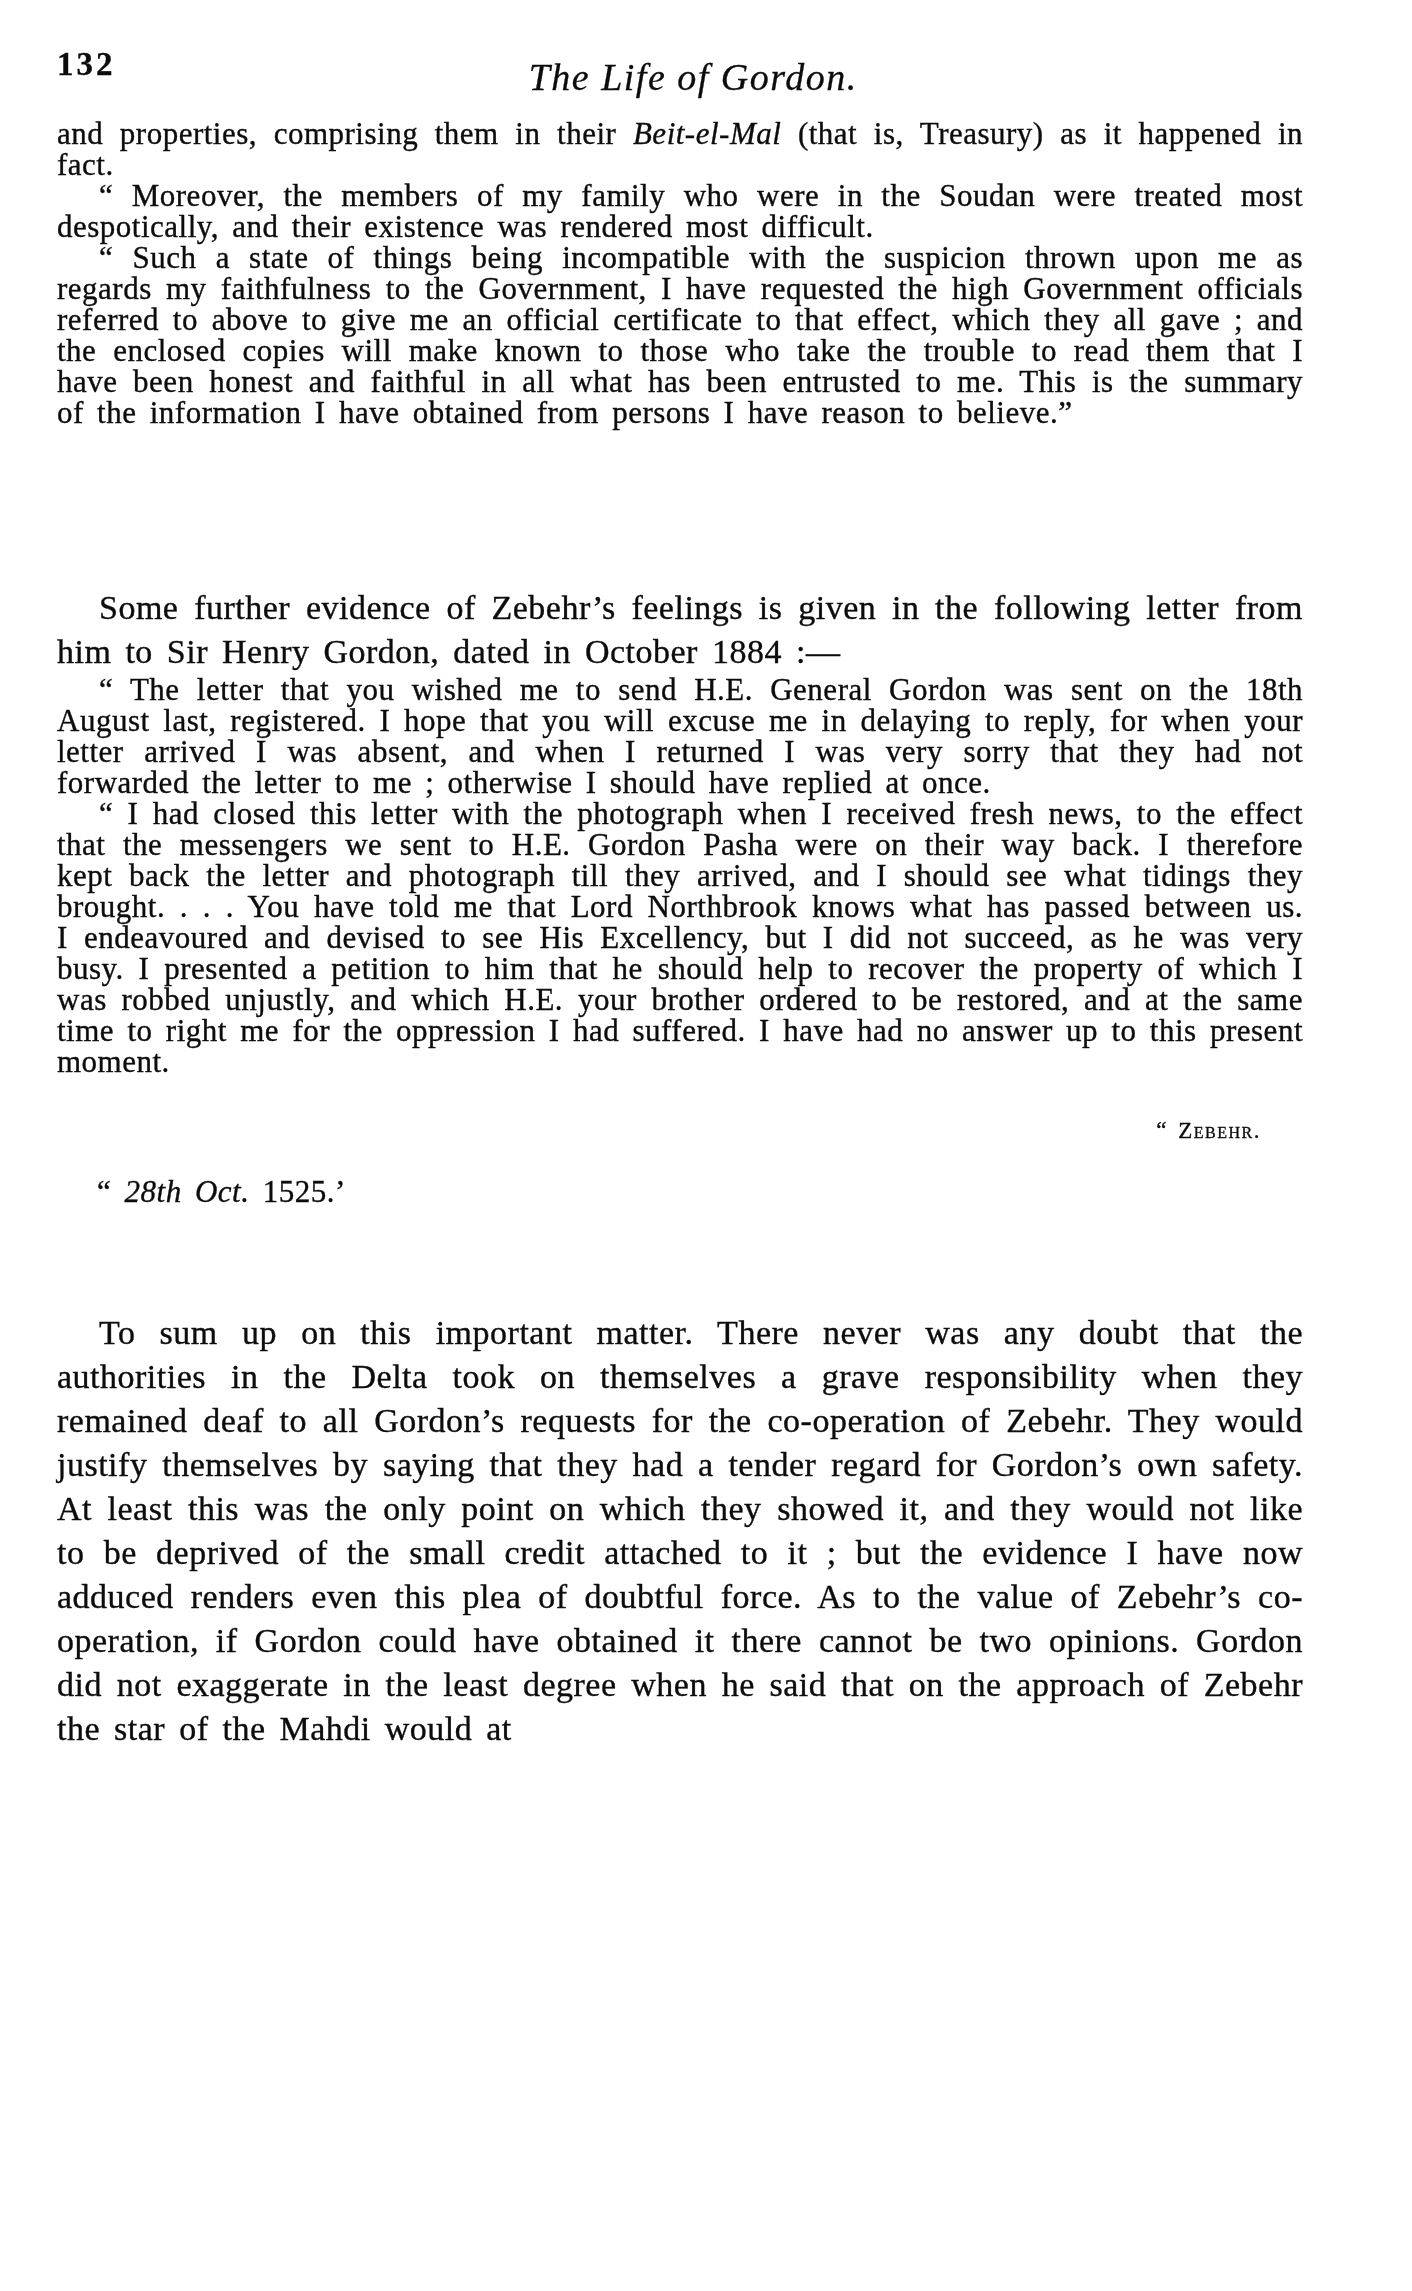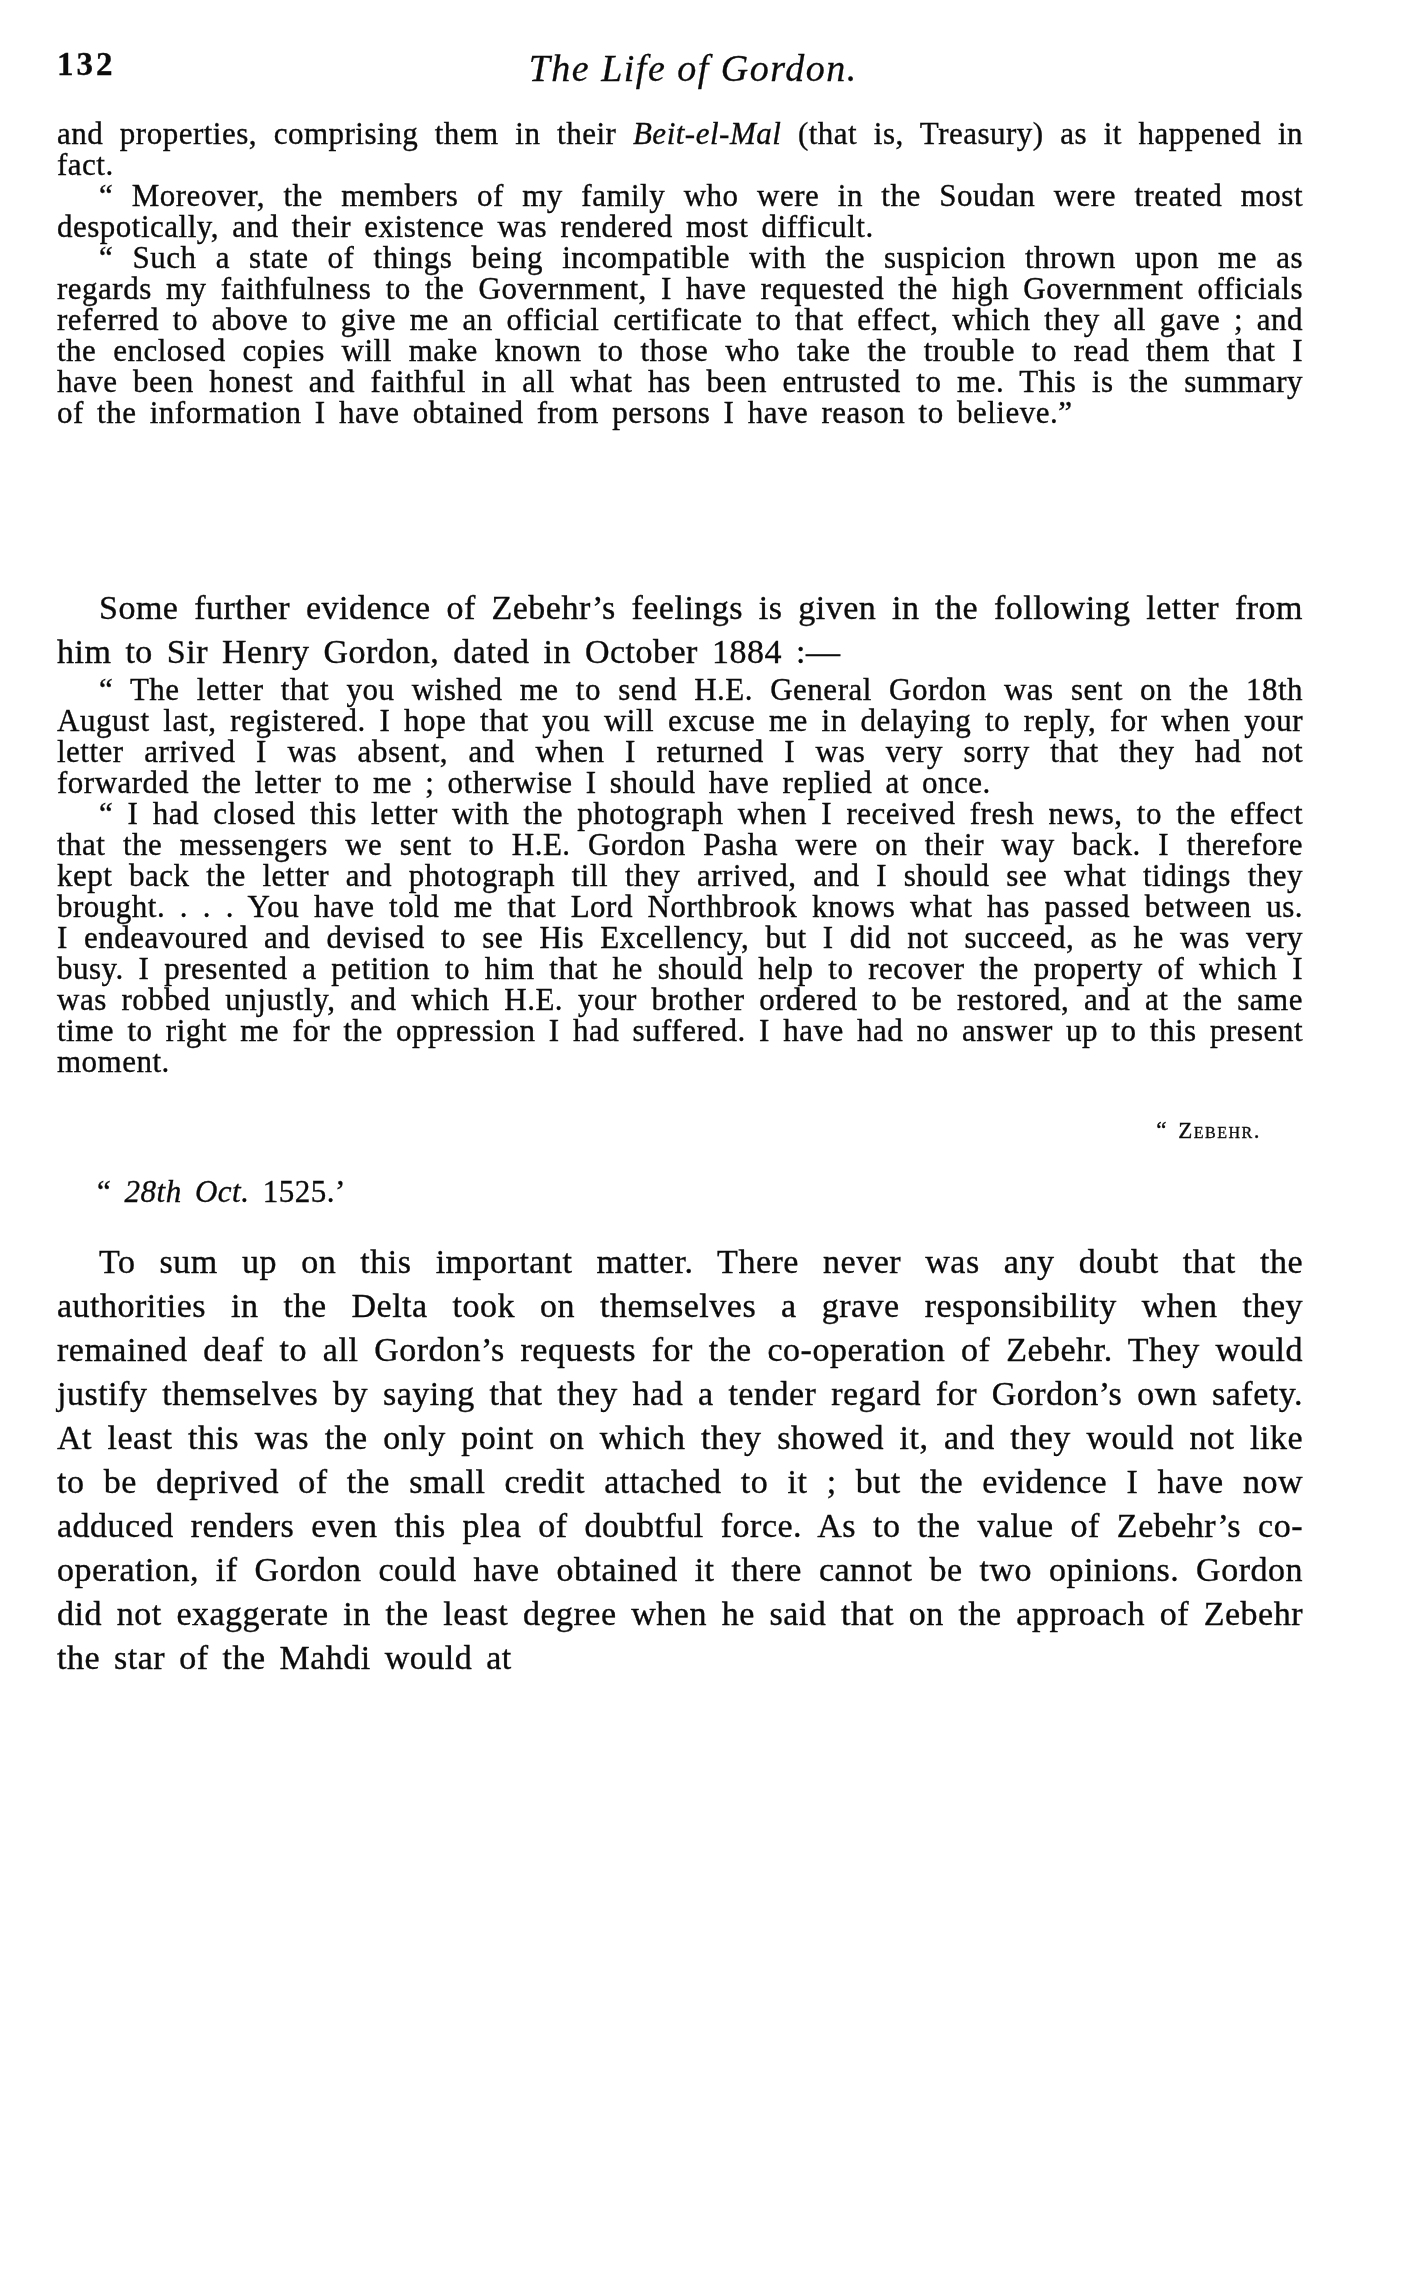--- a/index.html
+++ b/index.html
@@ -25,21 +25,21 @@
     position:relative;
     height:58px;
     margin-bottom:22px;
   }
   .page-num{
     position:absolute;left:0;top:8px;
     font-size:33px;font-weight:700;letter-spacing:3px;
     -webkit-text-stroke:0.3px currentColor;
   }
   .running-title{
-    position:absolute;left:50%;top:8px;
+    position:absolute;left:50%;top:17px;
     transform:translateX(-46%);
     font-style:italic;font-size:38px;letter-spacing:1.5px;
     white-space:nowrap;
     -webkit-text-stroke:0.3px currentColor;
   }
   
   .text-block{
     width:1246px;
     -webkit-text-stroke:0.35px currentColor;
   }
@@ -53,21 +53,21 @@
     line-height:31px;
   }
   .narrative{
     font-size:34px;
     line-height:44px;
   }
   .indent{text-indent:42px;}
   .no-indent{text-indent:0;}
   .gap-large{margin-top:158px;}
   .gap-med{margin-top:52px;}
-  .gap-summary{margin-top:33px;}
+  .gap-summary{margin-top:104px;}
   em{font-style:italic;}
   .signature{
     text-align:right;
     padding-right:42px;
     margin-top:38px;
     font-size:23px;line-height:31px;
   }
   .smallcaps{
     font-variant:small-caps;
     letter-spacing:1.5px;

